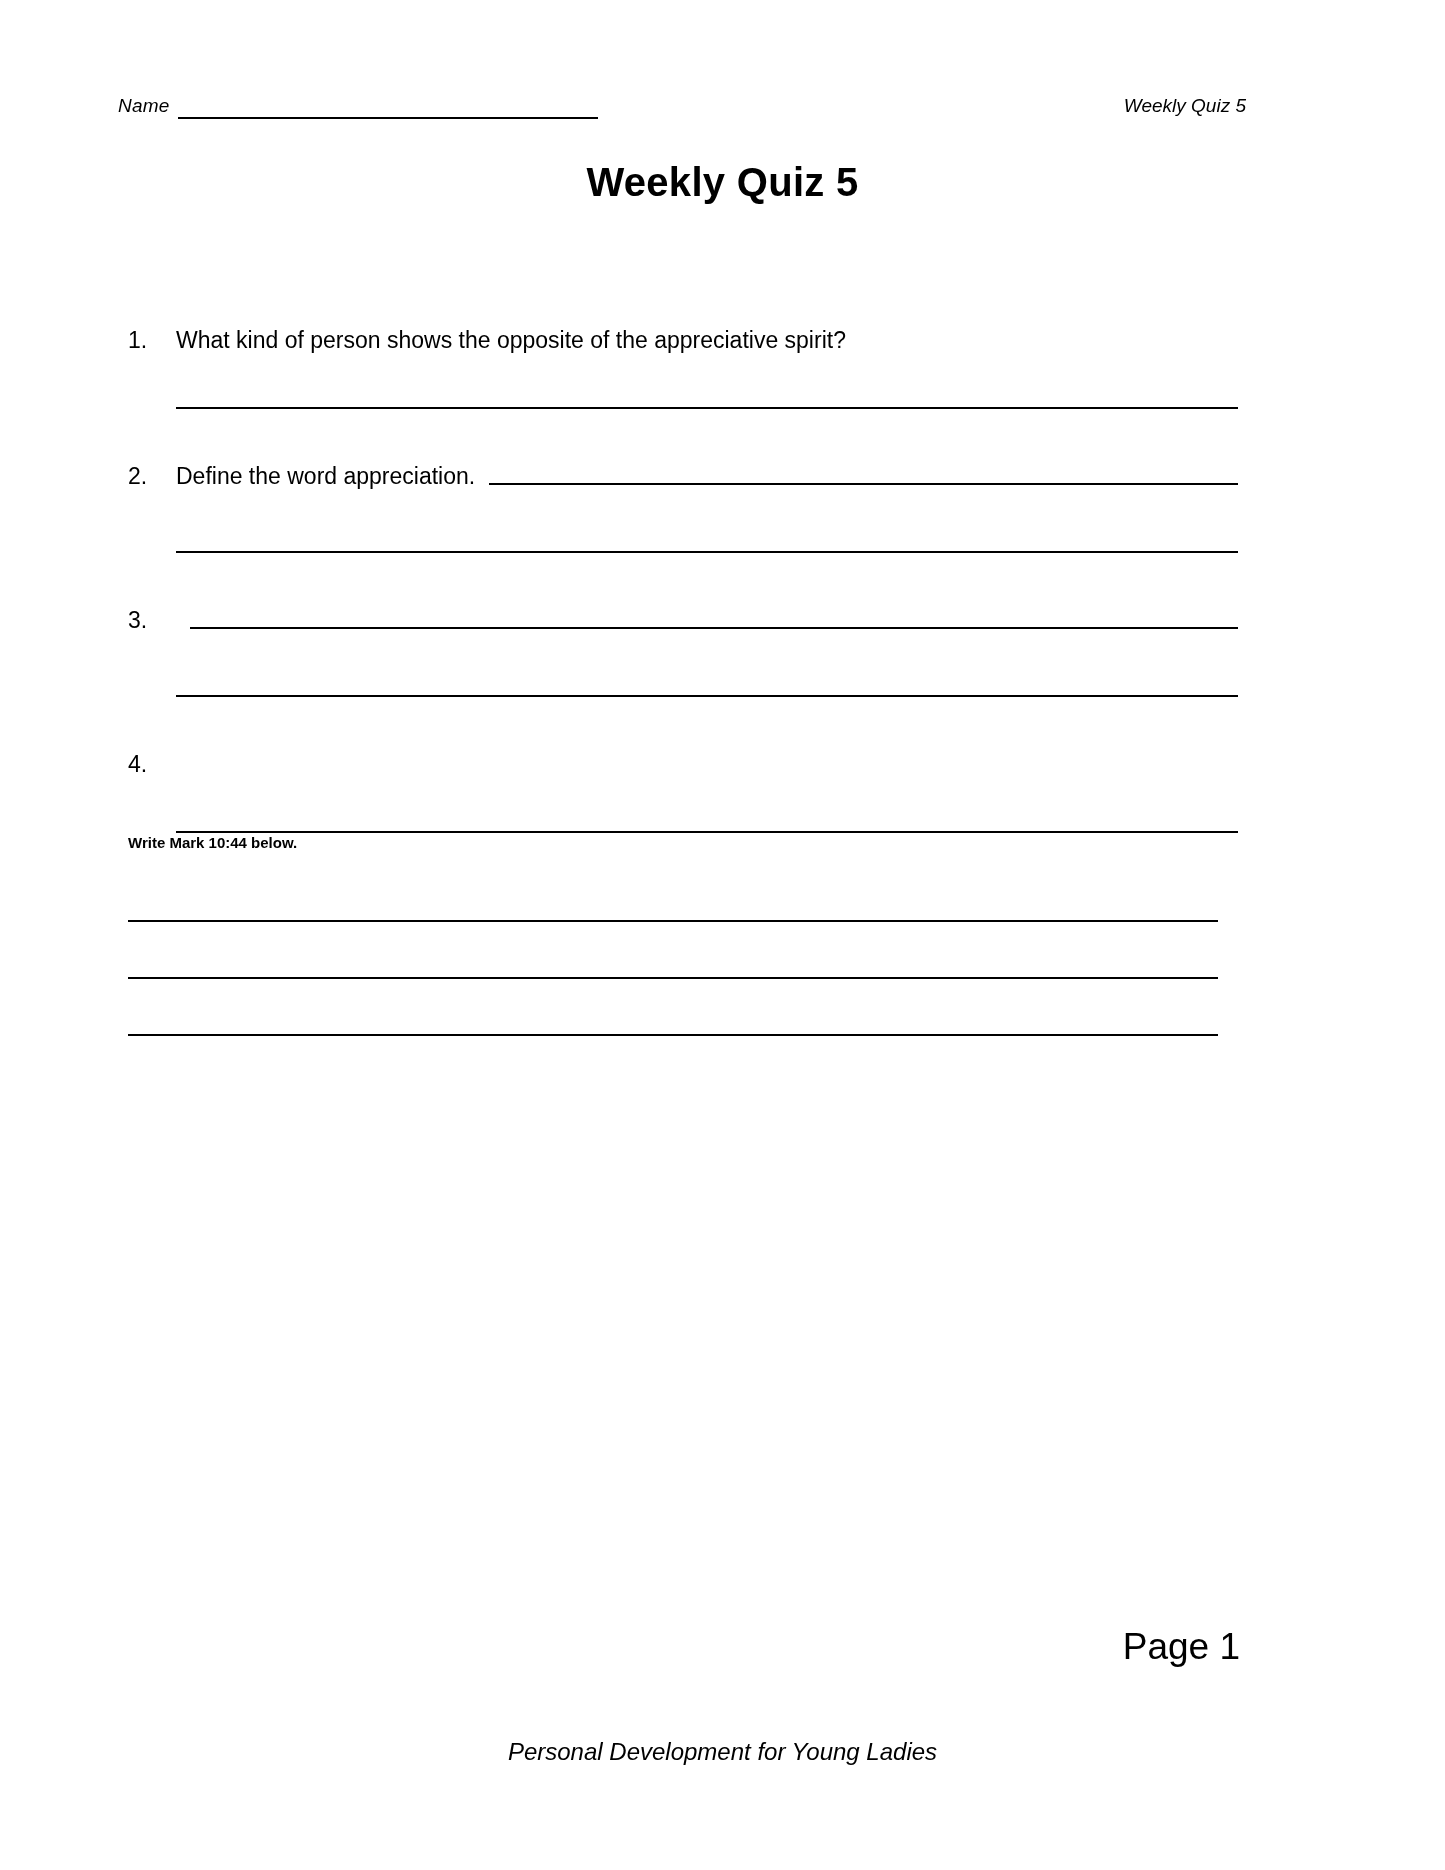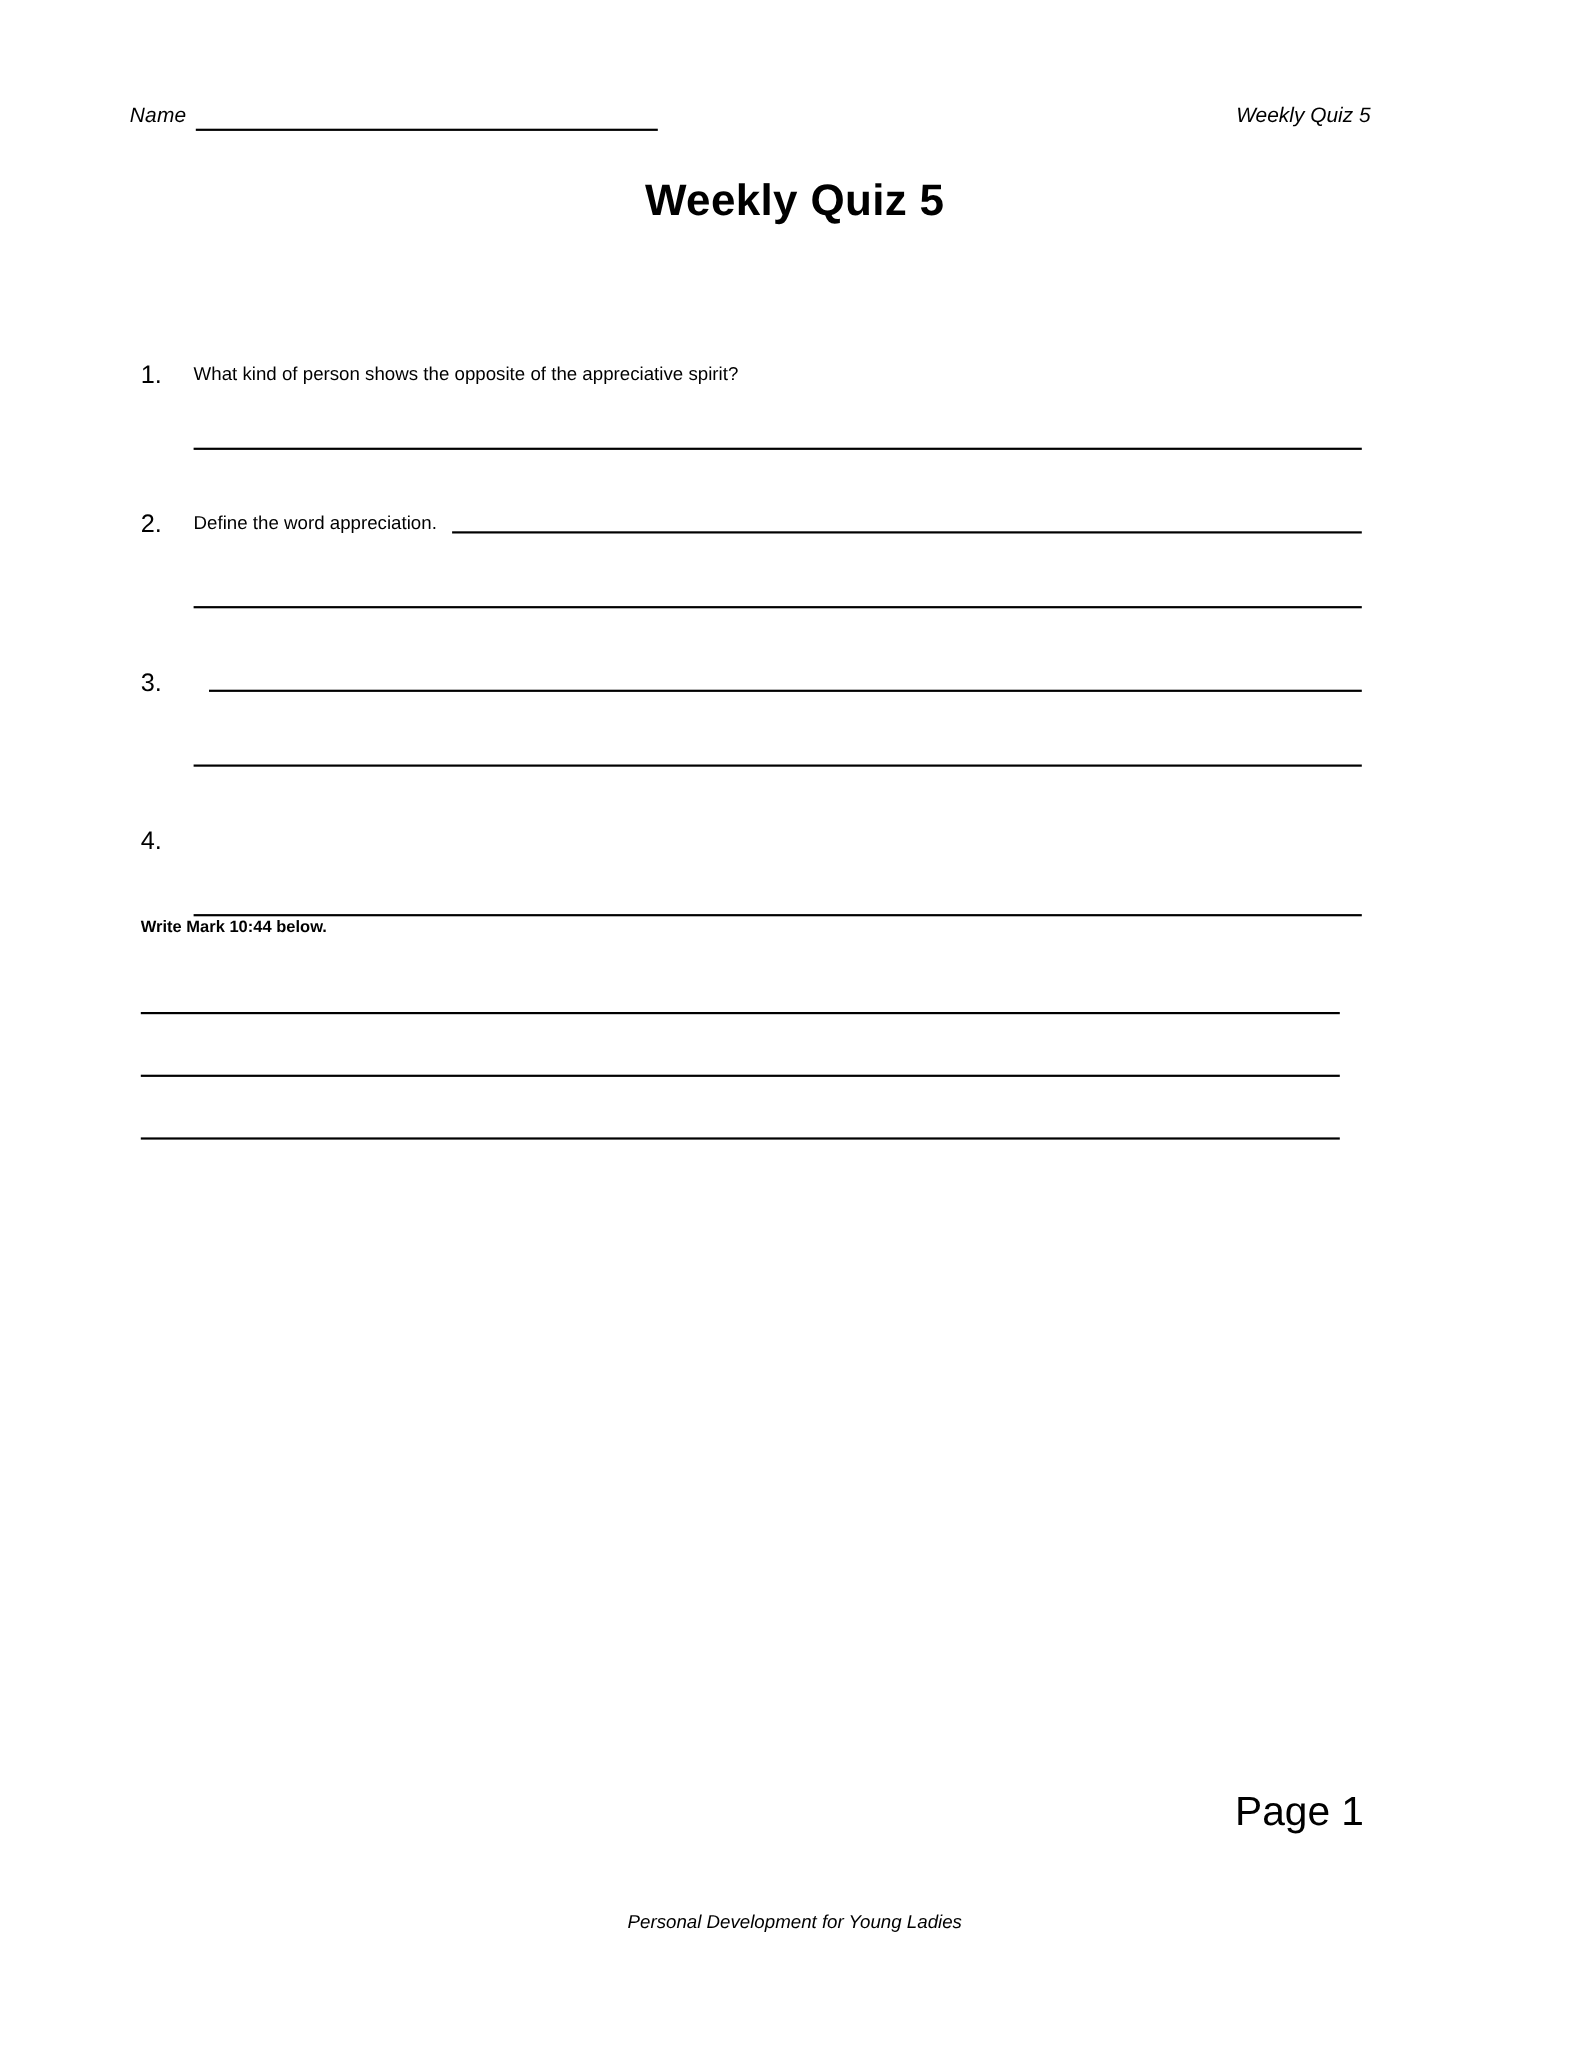--- a/index.html
+++ b/index.html
@@ -88,21 +88,21 @@
     display: flex;
     align-items: flex-start;
   }
   .q-num {
     width: 48px;
     flex: none;
     font-size: 23px;
     line-height: 30px;
   }
   .q-text {
-    font-size: 17px;
+    font-size: 23px;
     line-height: 30px;
     white-space: nowrap;
   }
   .q-inline-rule {
     flex: 1 1 auto;
     height: 22px;
     border-bottom: 2px solid #000;
     margin-left: 14px;
     margin-right: 0;
   }
@@ -140,21 +140,21 @@
   }
 
   
   .footer-center {
     position: absolute;
     left: 0;
     top: 1738px;
     width: 1445px;
     text-align: center;
     font-style: italic;
-    font-size: 17px;
+    font-size: 24px;
   }
   .footer-page {
     position: absolute;
     right: 205px;
     top: 1626px;
     font-size: 37px;
   }
 </style>
 </head>
 <body>

